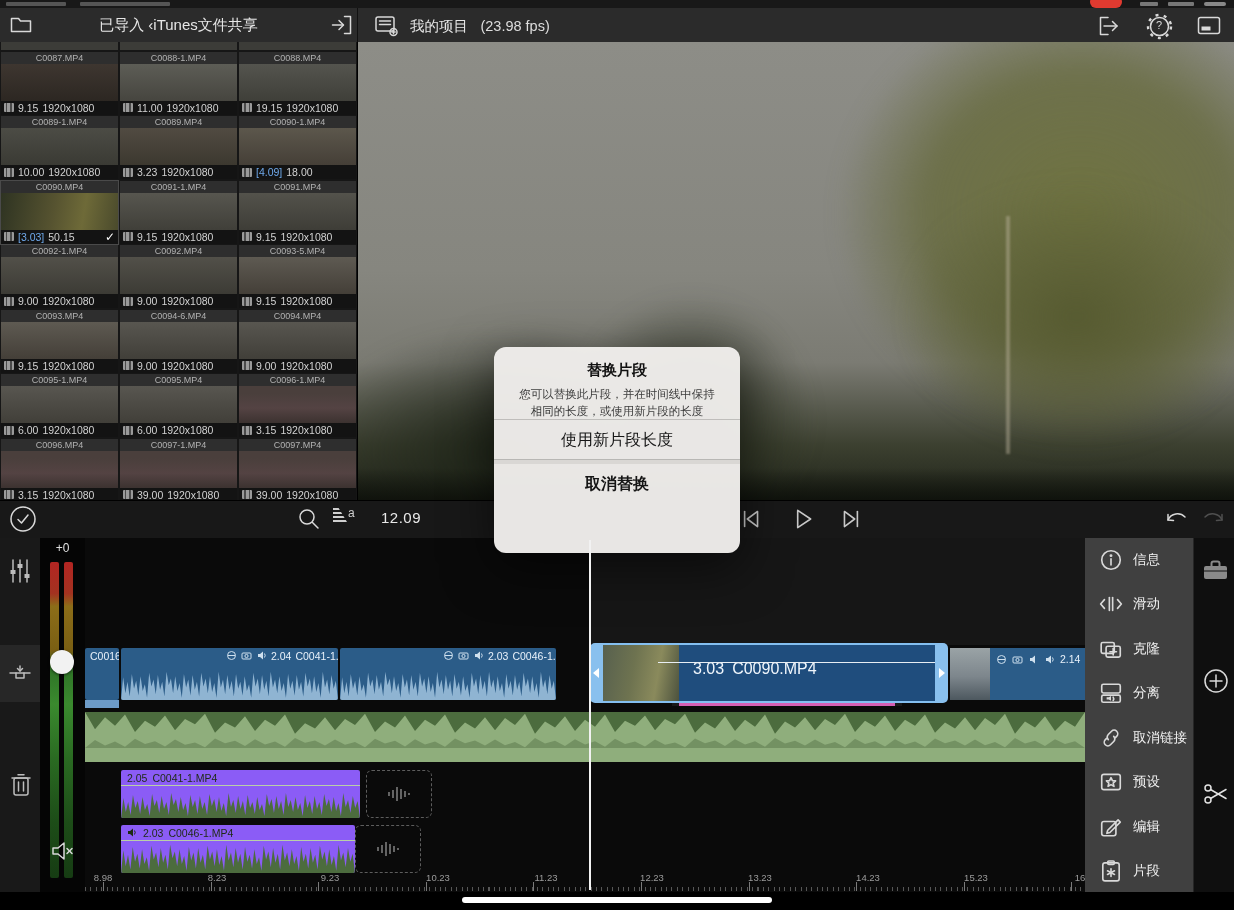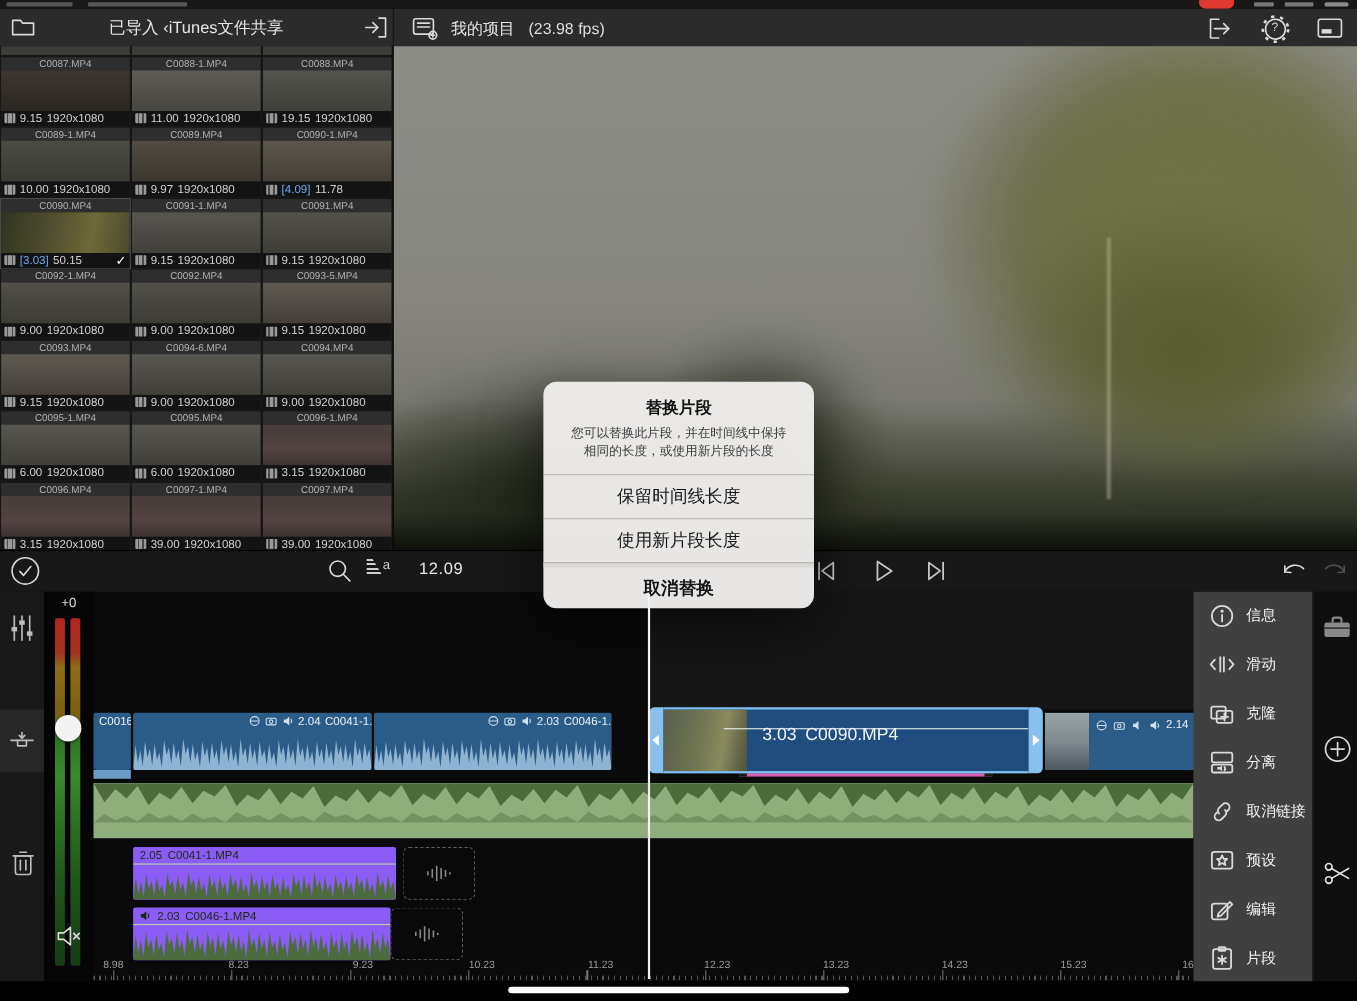--- a/index.html
+++ b/index.html
@@ -242,31 +242,31 @@
           <span class="film"></span>
           <span>10.00</span>
           <span>1920x1080</span>
         </div>
       </div>
     <div class="cell">
         <div class="cname">C0089.MP4</div>
         <div class="cthumb t5"></div>
         <div class="cstats">
           <span class="film"></span>
-          <span>9.97</span>
+          <span>3.23</span>
           <span>1920x1080</span>
         </div>
       </div>
     <div class="cell">
         <div class="cname">C0090-1.MP4</div>
         <div class="cthumb t6"></div>
         <div class="cstats">
           <span class="film"></span>
           <span class="inpoint">[4.09]</span>
-          <span>11.78</span>
+          <span>18.00</span>
         </div>
       </div>
 
     <div class="cell" style="outline:1px solid #4a4a4a">
         <div class="cname">C0090.MP4</div>
         <div class="cthumb t7"></div>
         <div class="cstats">
           <span class="film"></span>
           <span class="inpoint">[3.03]</span>
           <span>50.15</span>
@@ -759,21 +759,20 @@
           <circle cx="6" cy="20" r="3"></circle>
           <line x1="8.5" y1="9.5" x2="24" y2="18.5"></line>
           <line x1="8.5" y1="18.5" x2="24" y2="9.5"></line>
         </svg>
     </div>
   </div>
 
   <div class="a" id="dialog">
     <div id="dlg-title">替换片段</div>
     <div id="dlg-msg">您可以替换此片段，并在时间线中保持相同的长度，或使用新片段的长度</div>
-    <div class="dlg-btn" style="margin-top:12px">保留时间线长度</div>
     <div class="dlg-btn">使用新片段长度</div>
     <div class="thick-sep"></div>
     <div class="dlg-btn" style="border-top:none;font-weight:bold">取消替换</div>
   </div>
 
   <div class="a" id="home"></div>
 
 </div>
 
 </body></html>

